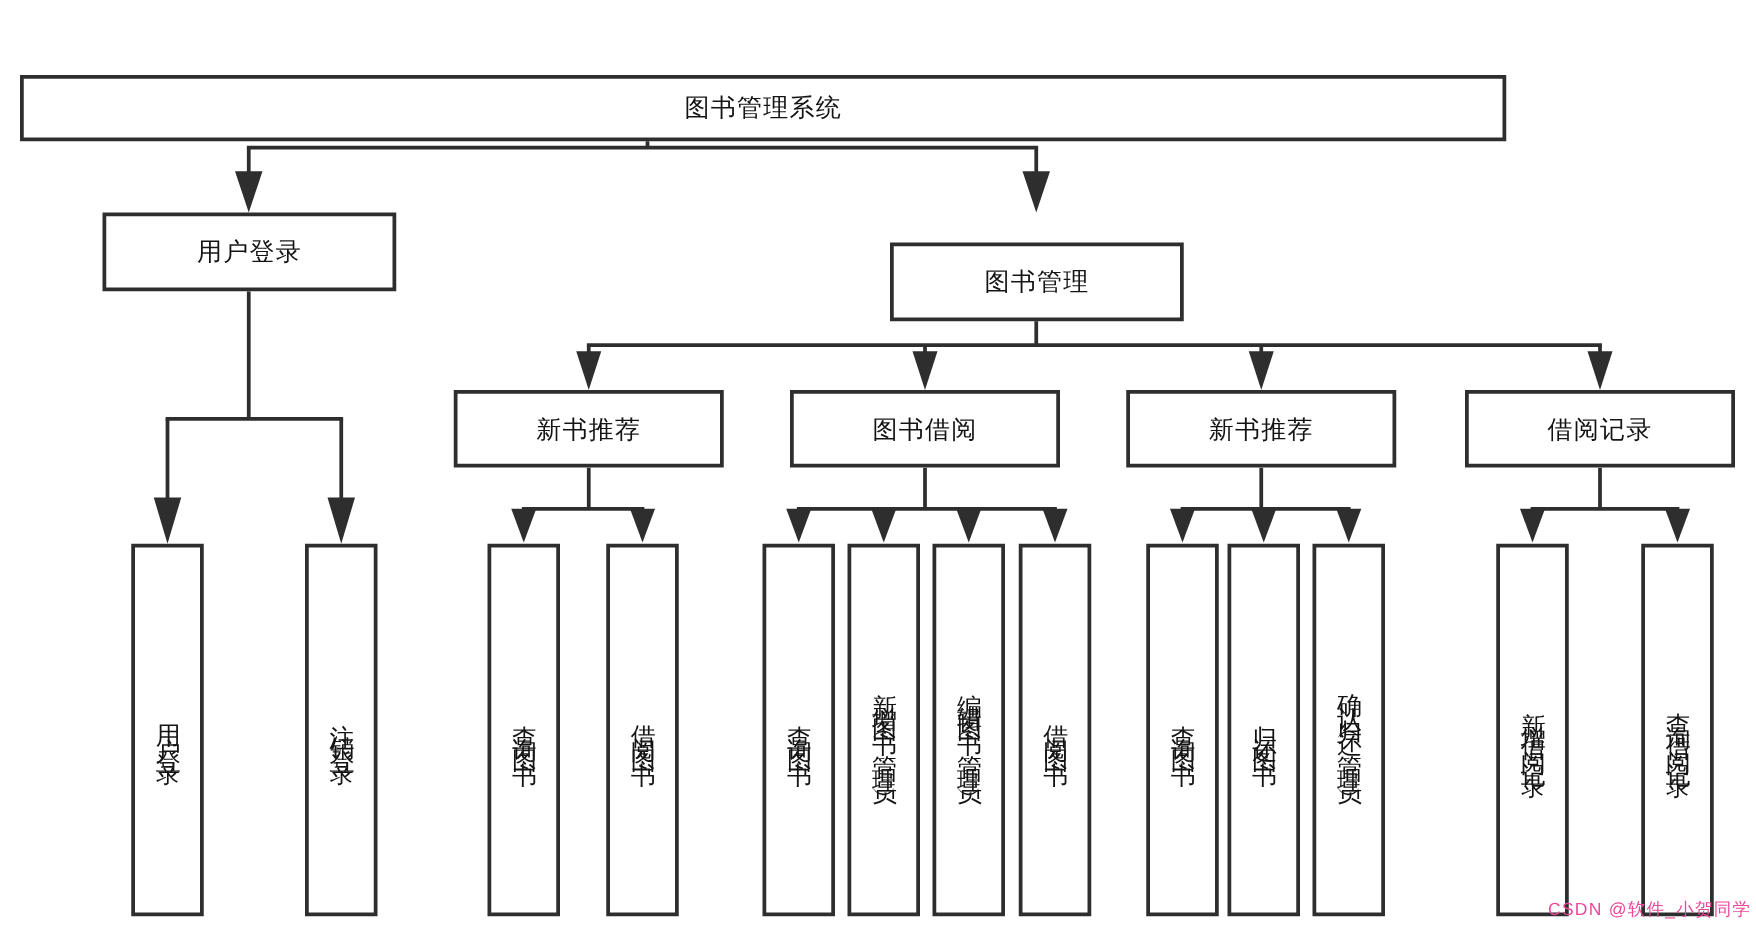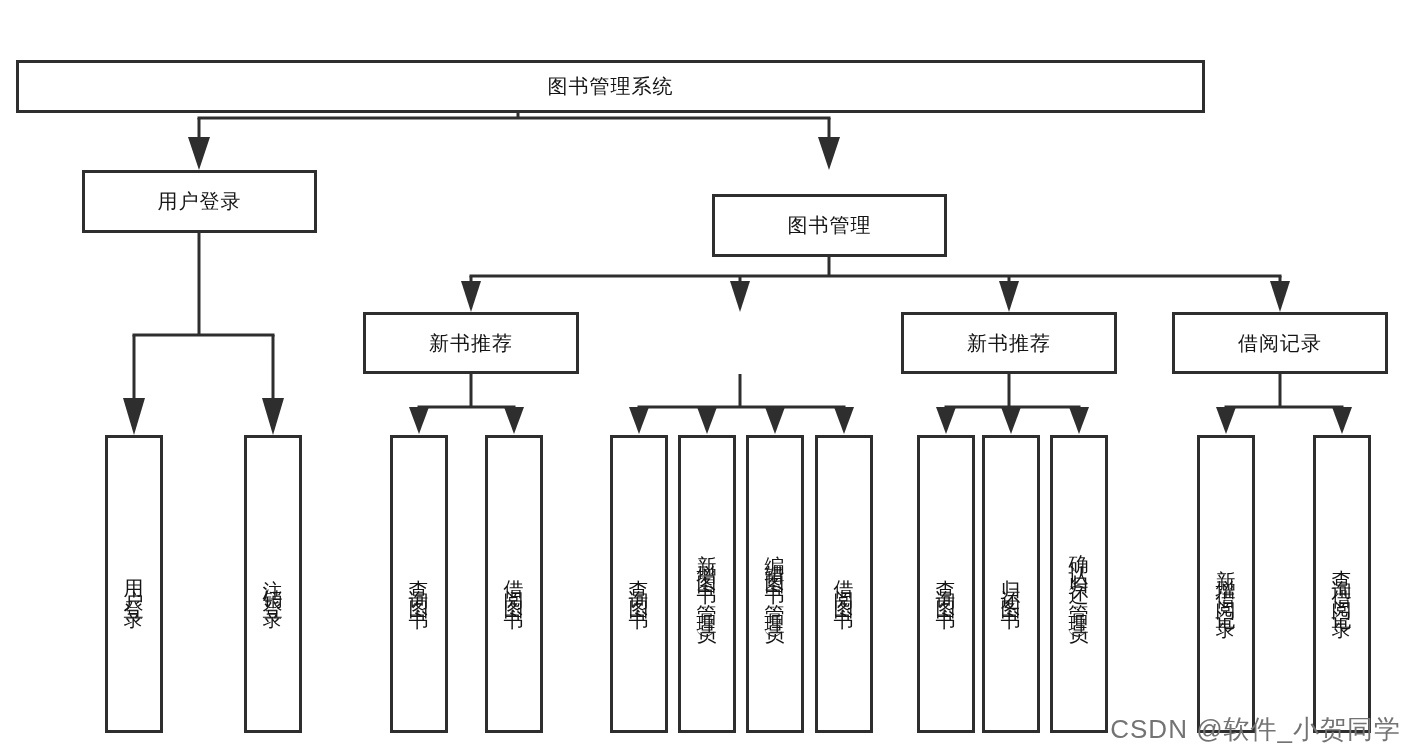--- a/index.html
+++ b/index.html
@@ -50,23 +50,23 @@
     white-space: nowrap;
   }
   .a1 { left: 105px; }  .a2 { left: 244px; }
   .b1 { left: 390px; }  .b2 { left: 485px; }
   .c1 { left: 610px; }  .c2 { left: 678px; }  .c3 { left: 746px; }  .c4 { left: 815px; }
   .d1 { left: 917px; }  .d2 { left: 982px; }  .d3 { left: 1050px; }
   .e1 { left: 1197px; } .e2 { left: 1313px; }
   #watermark {
     position: absolute;
     right: 4px;
-    bottom: 0;
-    font-size: 26px;
-    color: #737373;
+    bottom: 10px;
+    font-size: 14px;
+    color: #ec4899;
     letter-spacing: 1px;
     z-index: 3;
   }
   line { stroke: #2e2e2e; stroke-width: 3; }
   polygon { fill: #2e2e2e; }
 </style>
 </head>
 <body>
 
 <div id="canvas">
@@ -143,20 +143,23 @@
   <div class="node hnode lvl2a">
     <span>用户登录</span>
   </div>
   <div class="node hnode lvl2b">
     <span>图书管理</span>
   </div>
 
   <div class="node hnode lvl3 l3-1">
     <span>新书推荐</span>
   </div>
+  <div class="node hnode lvl3 l3-2">
+    <span>图书借阅</span>
+  </div>
   <div class="node hnode lvl3 l3-3">
     <span>新书推荐</span>
   </div>
   <div class="node hnode lvl3 l3-4">
     <span>借阅记录</span>
   </div>
 
   <div class="node leaf a1">
     <span class="vtext">用户登录</span>
   </div>

